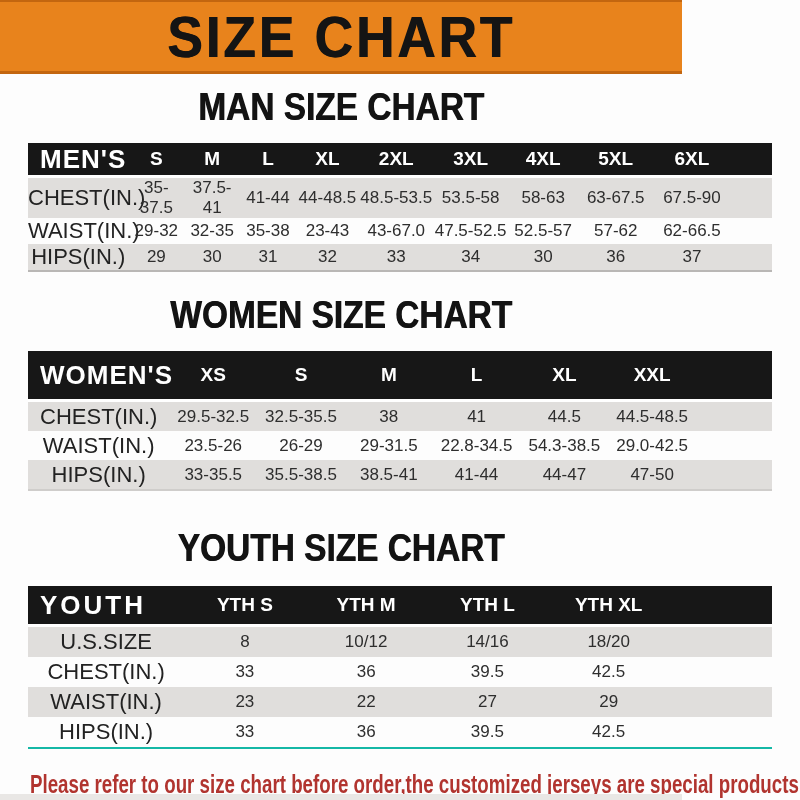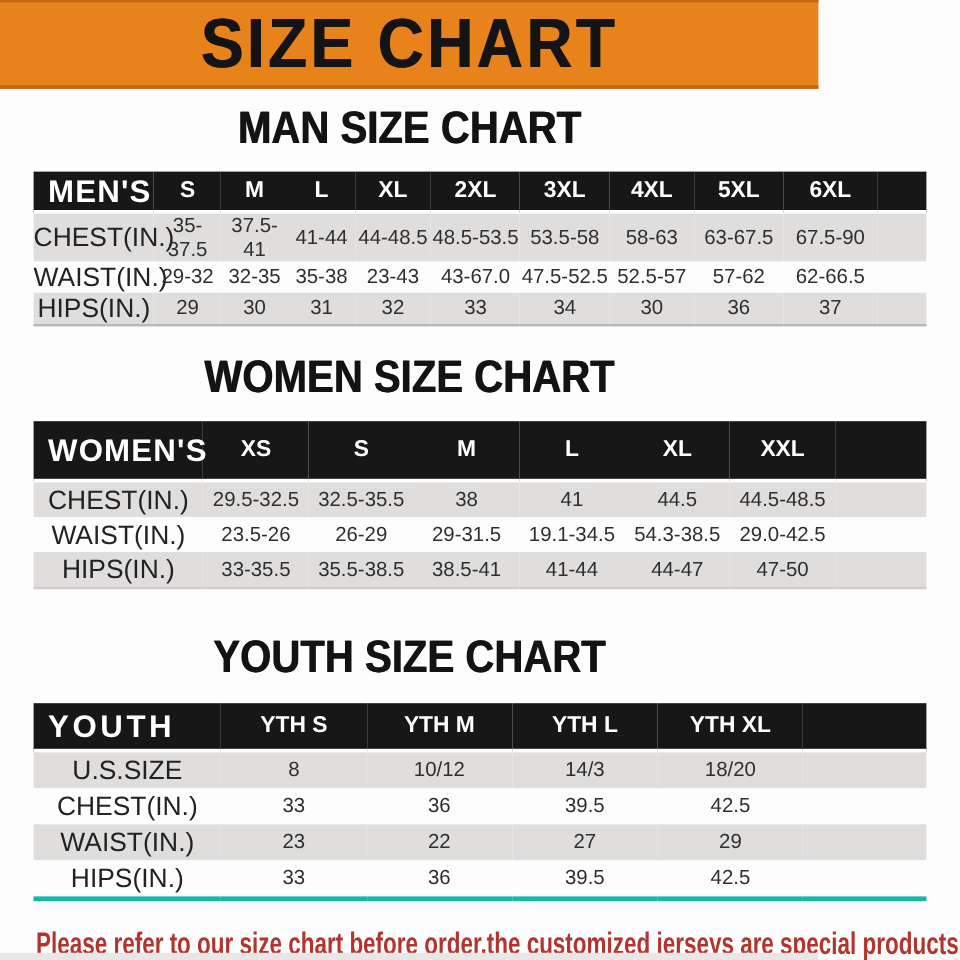--- a/index.html
+++ b/index.html
@@ -65,21 +65,21 @@
   table.men thead th{height:32px;}
   table.men tbody td{height:25px;}
   table.men{border-bottom:2px solid #b9b7b5;}
 
   table.women thead th{height:48px;margin-left:26px;}
   table.women tbody td{height:29px;}
   table.women{border-bottom:2px solid #cfcdcb;}
 
   table.youth thead th{height:38px;}
   table.youth tbody td{height:30px;}
-  table.youth{border-bottom:4px solid #14b8a6;}
+  table.youth{border-bottom:2px solid #14b8a6;}
   table.youth thead th.lbl{letter-spacing:3px;}
 
   
   .note{margin:20px 0 0 30px;}
   .note-line{
     color:var(--note-red,#B1342F);
     font-size:26px;line-height:31px;font-weight:bold;
     white-space:nowrap;
     transform:scaleX(0.72);transform-origin:0 50%;
   }
@@ -203,21 +203,21 @@
           <td>41</td>
           <td>44.5</td>
           <td>44.5-48.5</td>
           <td></td>
         </tr>
         <tr>
           <td class="lbl">WAIST(IN.)</td>
           <td>23.5-26</td>
           <td>26-29</td>
           <td>29-31.5</td>
-          <td>19.1-34.5</td>
+          <td>22.8-34.5</td>
           <td>54.3-38.5</td>
           <td>29.0-42.5</td>
           <td></td>
         </tr>
         <tr>
           <td class="lbl">HIPS(IN.)</td>
           <td>33-35.5</td>
           <td>35.5-38.5</td>
           <td>38.5-41</td>
           <td>41-44</td>
@@ -246,21 +246,21 @@
           <th>YTH L</th>
           <th>YTH XL</th>
           <th></th>
         </tr>
       </thead>
       <tbody>
         <tr>
           <td class="lbl">U.S.SIZE</td>
           <td>8</td>
           <td>10/12</td>
-          <td>14/3</td>
+          <td>14/16</td>
           <td>18/20</td>
           <td></td>
         </tr>
         <tr>
           <td class="lbl">CHEST(IN.)</td>
           <td>33</td>
           <td>36</td>
           <td>39.5</td>
           <td>42.5</td>
           <td></td>

